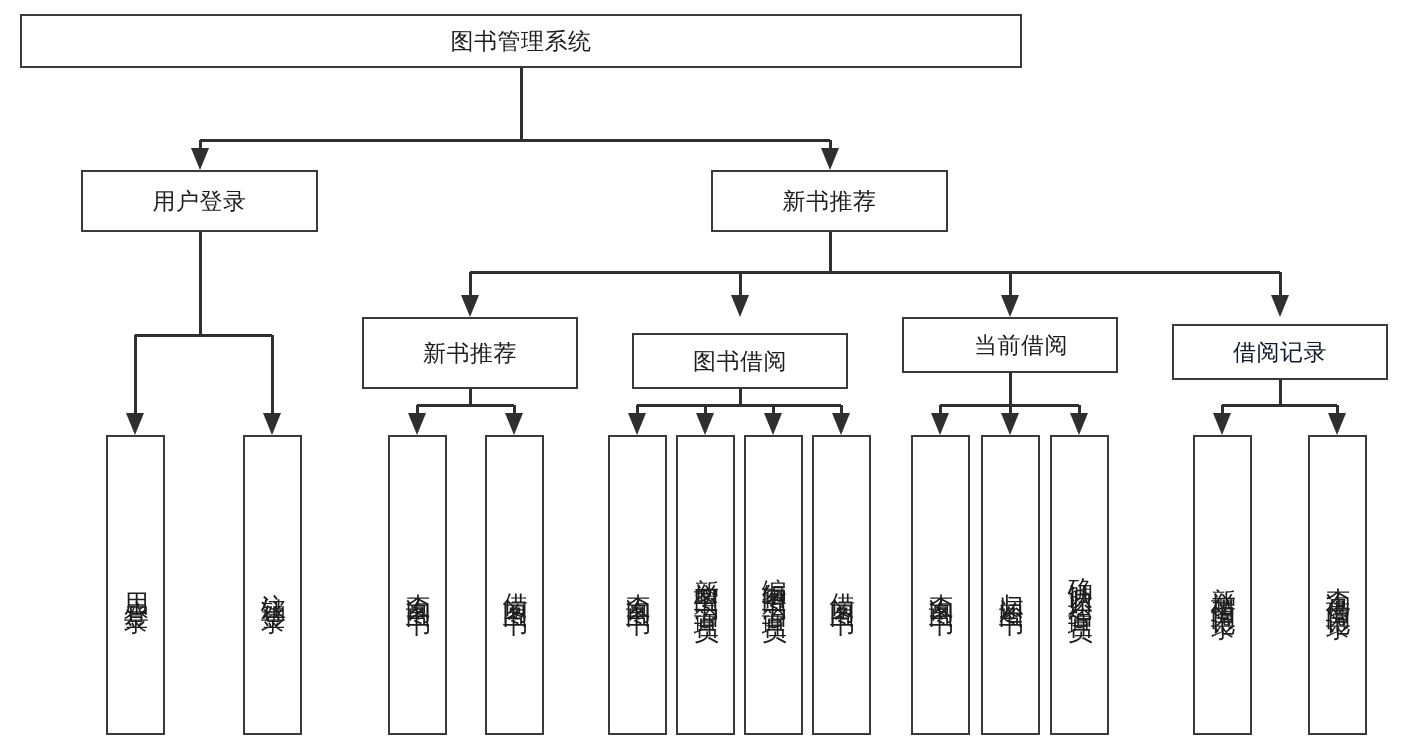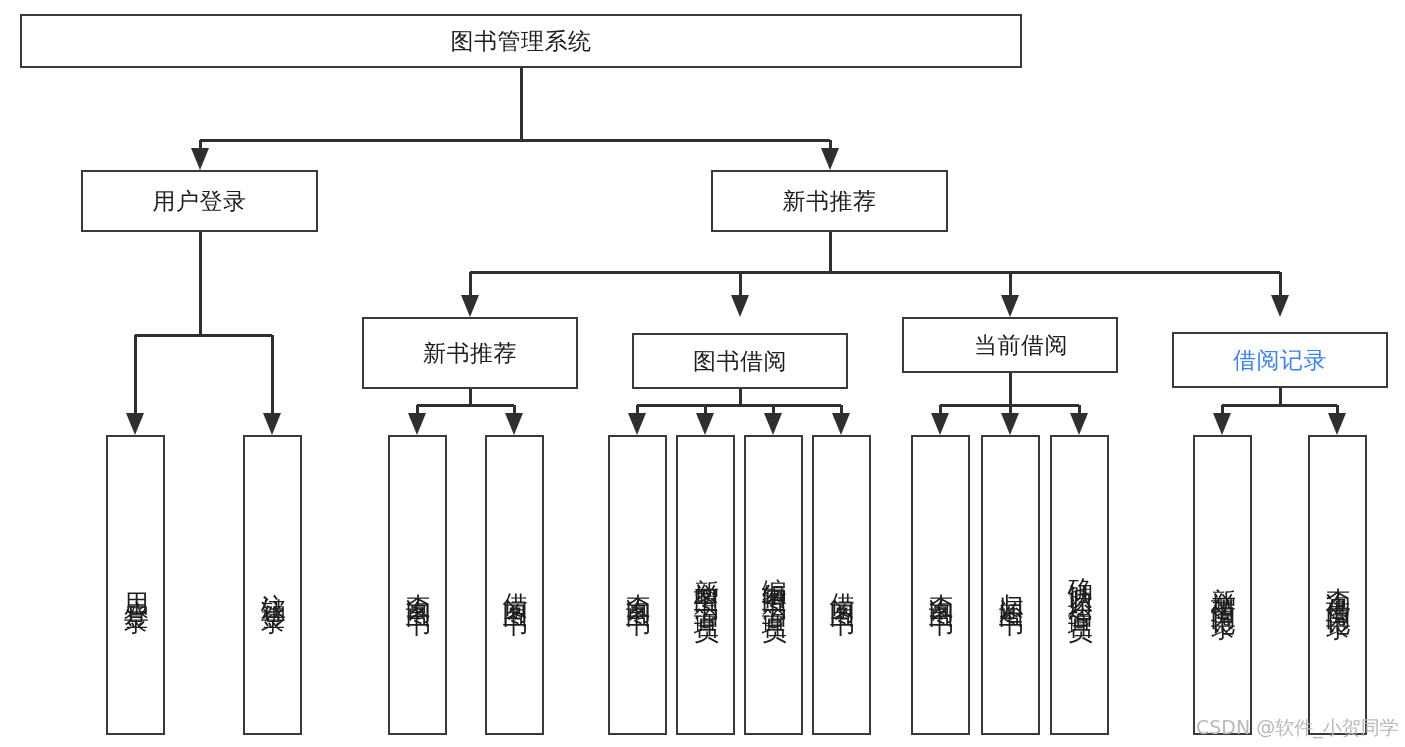--- a/index.html
+++ b/index.html
@@ -135,21 +135,21 @@
       </div>
       <div class="node horiz" style="left: 362px; top: 317px; width: 216px; height: 72px; border-color: rgb(58, 58, 58); background: rgb(255, 255, 255); color: rgb(29, 29, 29);">
         <span class="nlabel">新书推荐</span>
       </div>
       <div class="node horiz" style="left: 632px; top: 317px; width: 216px; height: 56px; border-color: rgb(58, 58, 58); background: rgb(255, 255, 255); color: rgb(29, 29, 29); margin-top: 16px;">
         <span class="nlabel">图书借阅</span>
       </div>
       <div class="node horiz" style="left: 902px; top: 317px; width: 216px; height: 56px; border-color: rgb(58, 58, 58); background: rgb(255, 255, 255); color: rgb(29, 29, 29); padding-left: 28px;">
         <span class="nlabel">当前借阅</span>
       </div>
-      <div class="node horiz" style="left: 1172px; top: 332px; width: 216px; height: 56px; border-color: rgb(58, 58, 58); background: rgb(255, 255, 255); color: #3b82f6;">
+      <div class="node horiz" style="left: 1172px; top: 324px; width: 216px; height: 56px; border-color: rgb(58, 58, 58); background: rgb(255, 255, 255); color: #0f172a;">
         <span class="nlabel">借阅记录</span>
       </div>
       <div class="node vert" style="left: 106px; top: 435px; width: 59px; height: 300px; border-color: rgb(58, 58, 58); background: rgb(255, 255, 255); color: rgb(29, 29, 29);">
         <span class="nlabel">用户登录</span>
       </div>
       <div class="node vert" style="left: 243px; top: 435px; width: 59px; height: 300px; border-color: rgb(58, 58, 58); background: rgb(255, 255, 255); color: rgb(29, 29, 29);">
         <span class="nlabel">注销登录</span>
       </div>
       <div class="node vert" style="left: 388px; top: 435px; width: 59px; height: 300px; border-color: rgb(58, 58, 58); background: rgb(255, 255, 255); color: rgb(29, 29, 29);">
         <span class="nlabel">查询图书</span>
@@ -178,14 +178,13 @@
       <div class="node vert" style="left: 1050px; top: 435px; width: 59px; height: 300px; border-color: rgb(58, 58, 58); background: rgb(255, 255, 255); color: rgb(29, 29, 29);">
         <span class="nlabel">确认归还（管理员）</span>
       </div>
       <div class="node vert" style="left: 1193px; top: 435px; width: 59px; height: 300px; border-color: rgb(58, 58, 58); background: rgb(255, 255, 255); color: rgb(29, 29, 29);">
         <span class="nlabel">新增借阅记录</span>
       </div>
       <div class="node vert" style="left: 1308px; top: 435px; width: 59px; height: 300px; border-color: rgb(58, 58, 58); background: rgb(255, 255, 255); color: rgb(29, 29, 29);">
         <span class="nlabel">查询借阅记录</span>
       </div>
     </div>
-  <div class="watermark" style="left: 1196px; top: 715px;">CSDN @软件_小贺同学</div>
 </div>
 
 </body></html>

